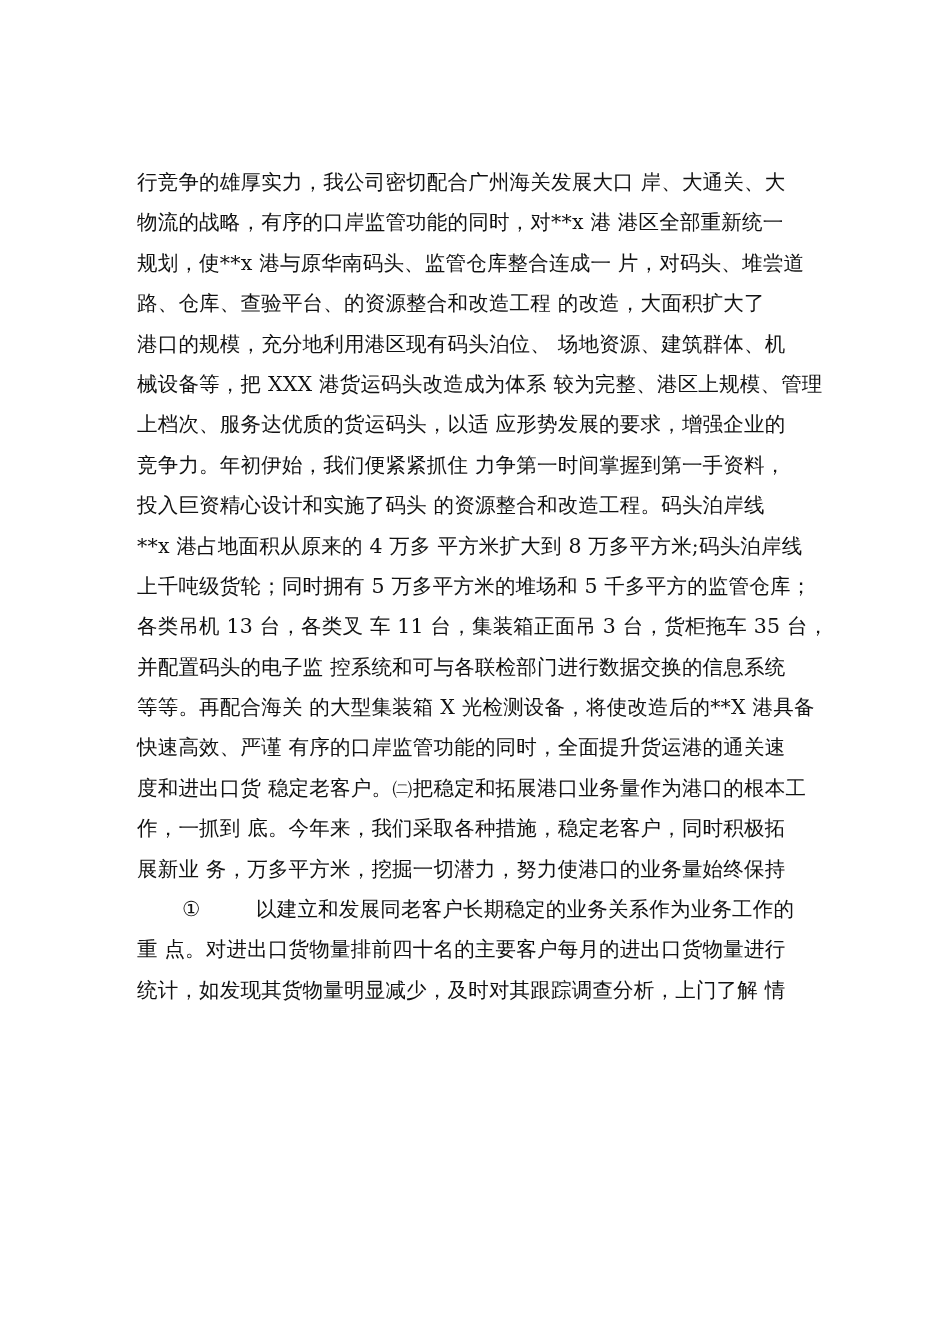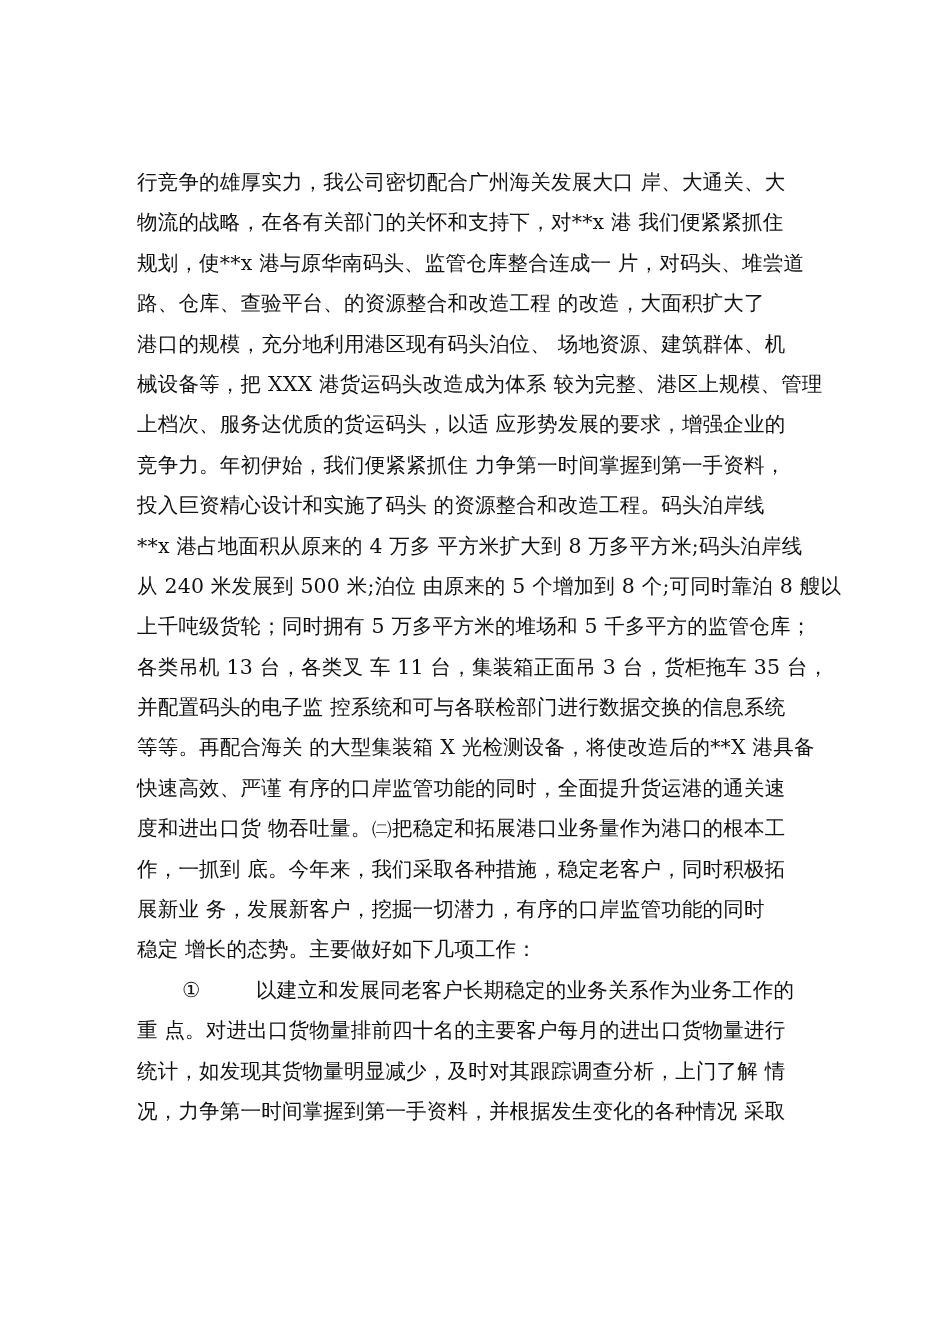--- a/index.html
+++ b/index.html
@@ -13,40 +13,37 @@
   }
   .item-line { padding-left: 45px; }
   .item-num { display: inline-block; width: 74px; }
 </style>
 </head>
 <body>
 
 <div class="page">
   <div class="content">
     <div class="line">行竞争的雄厚实力，我公司密切配合广州海关发展大口 岸、大通关、大</div>
-    <div class="line">物流的战略，在各有关部门的关怀和支持下，对**x 港 我们便紧紧抓住</div>
+    <div class="line">物流的战略，有序的口岸监管功能的同时，对**x 港 港区全部重新统一</div>
     <div class="line">规划，使**x 港与原华南码头、监管仓库整合连成一 片，对码头、堆尝道</div>
     <div class="line">路、仓库、查验平台、的资源整合和改造工程 的改造，大面积扩大了</div>
     <div class="line">港口的规模，充分地利用港区现有码头泊位、 场地资源、建筑群体、机</div>
     <div class="line">械设备等，把 XXX 港货运码头改造成为体系 较为完整、港区上规模、管理</div>
     <div class="line">上档次、服务达优质的货运码头，以适 应形势发展的要求，增强企业的</div>
     <div class="line">竞争力。年初伊始，我们便紧紧抓住 力争第一时间掌握到第一手资料，</div>
     <div class="line">投入巨资精心设计和实施了码头 的资源整合和改造工程。码头泊岸线</div>
     <div class="line">**x 港占地面积从原来的 4 万多 平方米扩大到 8 万多平方米;码头泊岸线</div>
-    <div class="line">从 240 米发展到 500 米;泊位 由原来的 5 个增加到 8 个;可同时靠泊 8 艘以</div>
     <div class="line">上千吨级货轮；同时拥有 5 万多平方米的堆场和 5 千多平方的监管仓库；</div>
     <div class="line">各类吊机 13 台，各类叉 车 11 台，集装箱正面吊 3 台，货柜拖车 35 台，</div>
     <div class="line">并配置码头的电子监 控系统和可与各联检部门进行数据交换的信息系统</div>
     <div class="line">等等。再配合海关 的大型集装箱 X 光检测设备，将使改造后的**X 港具备</div>
     <div class="line">快速高效、严谨 有序的口岸监管功能的同时，全面提升货运港的通关速</div>
-    <div class="line">度和进出口货 物吞吐量。㈡把稳定和拓展港口业务量作为港口的根本工</div>
+    <div class="line">度和进出口货 稳定老客户。㈡把稳定和拓展港口业务量作为港口的根本工</div>
     <div class="line">作，一抓到 底。今年来，我们采取各种措施，稳定老客户，同时积极拓</div>
-    <div class="line">展新业 务，发展新客户，挖掘一切潜力，有序的口岸监管功能的同时</div>
-    <div class="line">稳定 增长的态势。主要做好如下几项工作：</div>
+    <div class="line">展新业 务，万多平方米，挖掘一切潜力，努力使港口的业务量始终保持</div>
 
     <div class="line item-line">
       <span class="item-num">①</span><span>以建立和发展同老客户长期稳定的业务关系作为业务工作的</span>
     </div>
     <div class="line">重 点。对进出口货物量排前四十名的主要客户每月的进出口货物量进行</div>
     <div class="line">统计，如发现其货物量明显减少，及时对其跟踪调查分析，上门了解 情</div>
-    <div class="line">况，力争第一时间掌握到第一手资料，并根据发生变化的各种情况 采取</div>
   </div>
 </div>
 
 </body></html>

